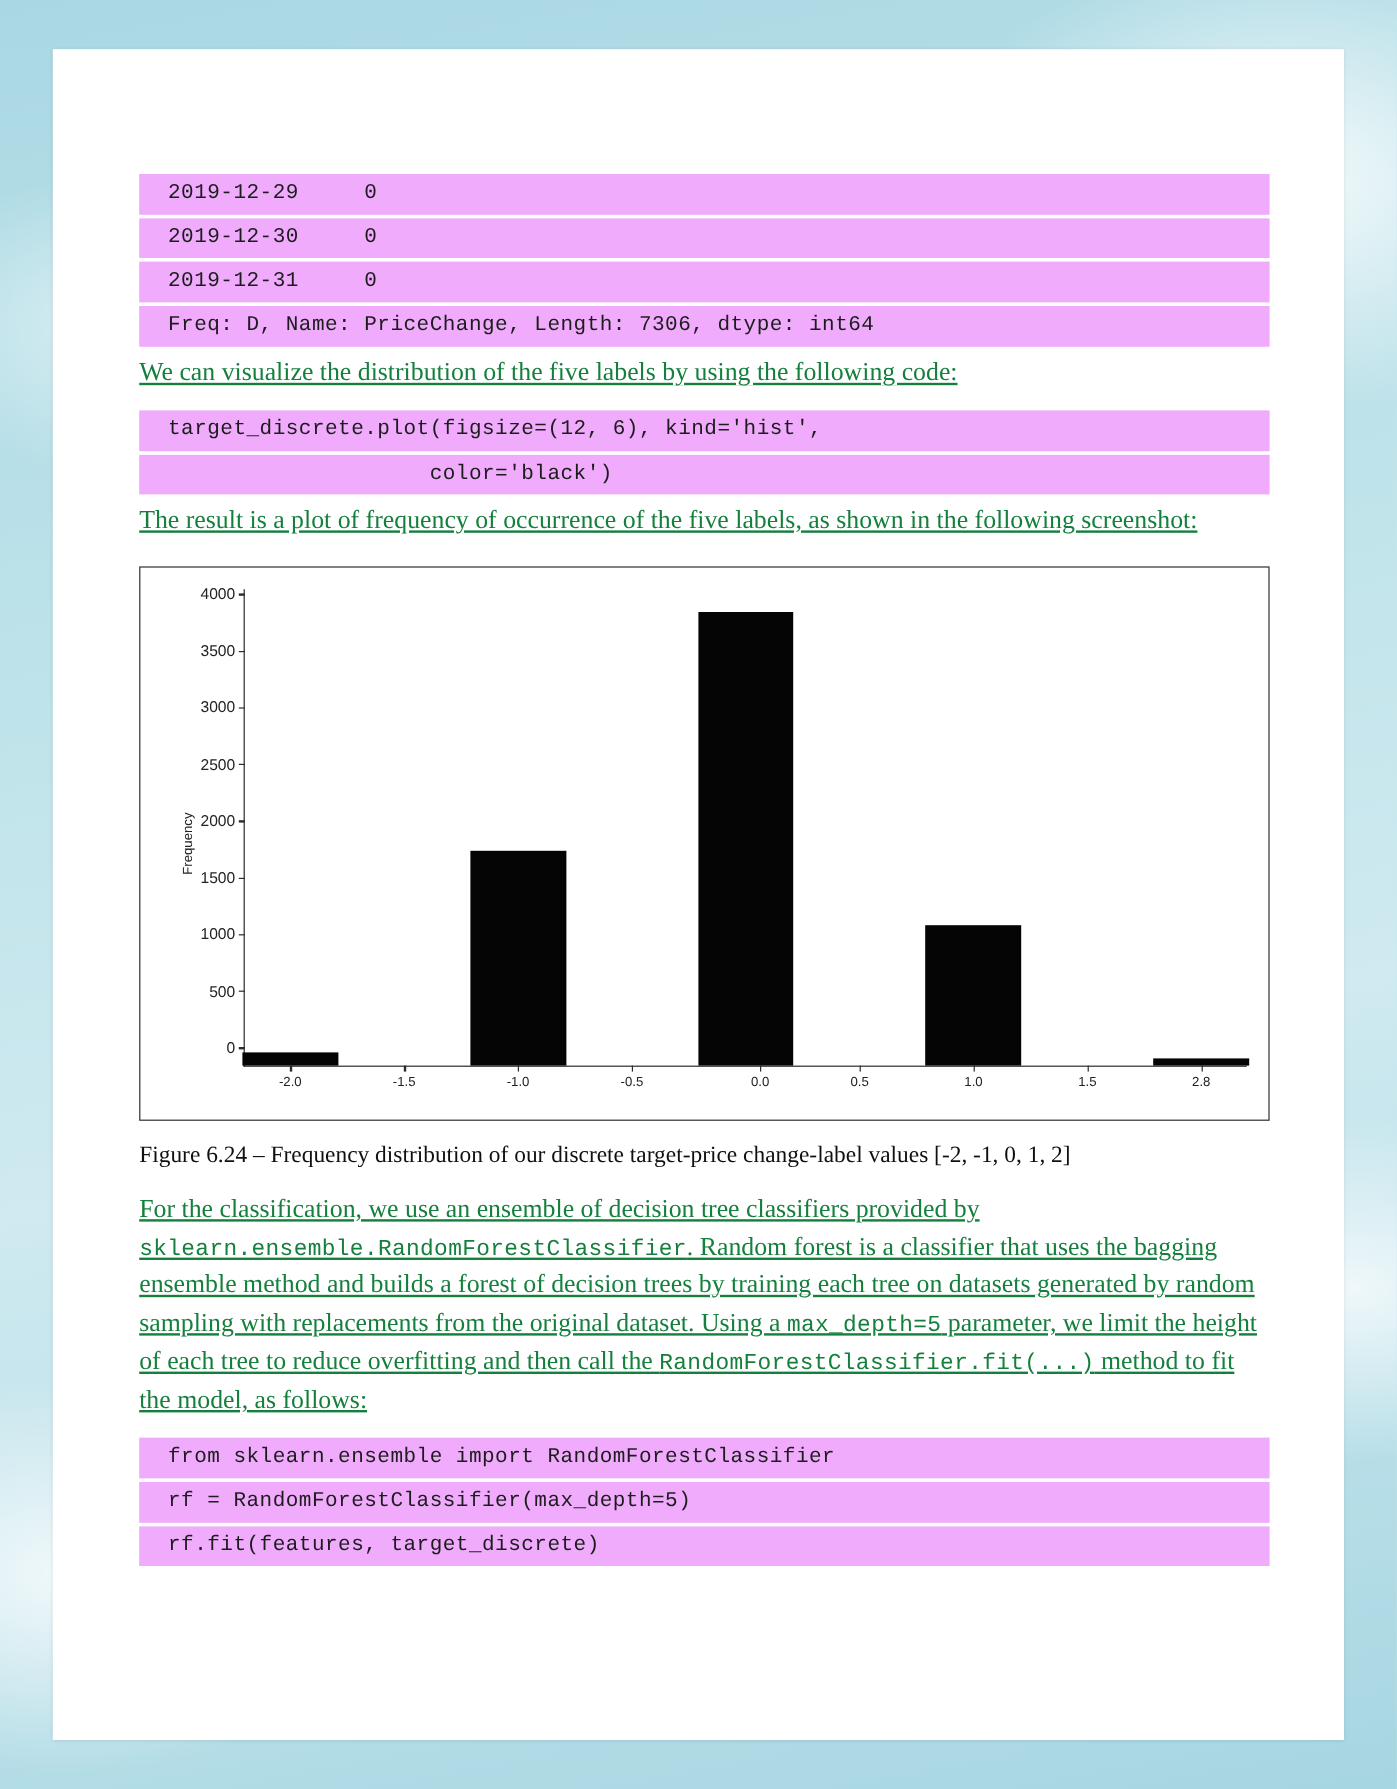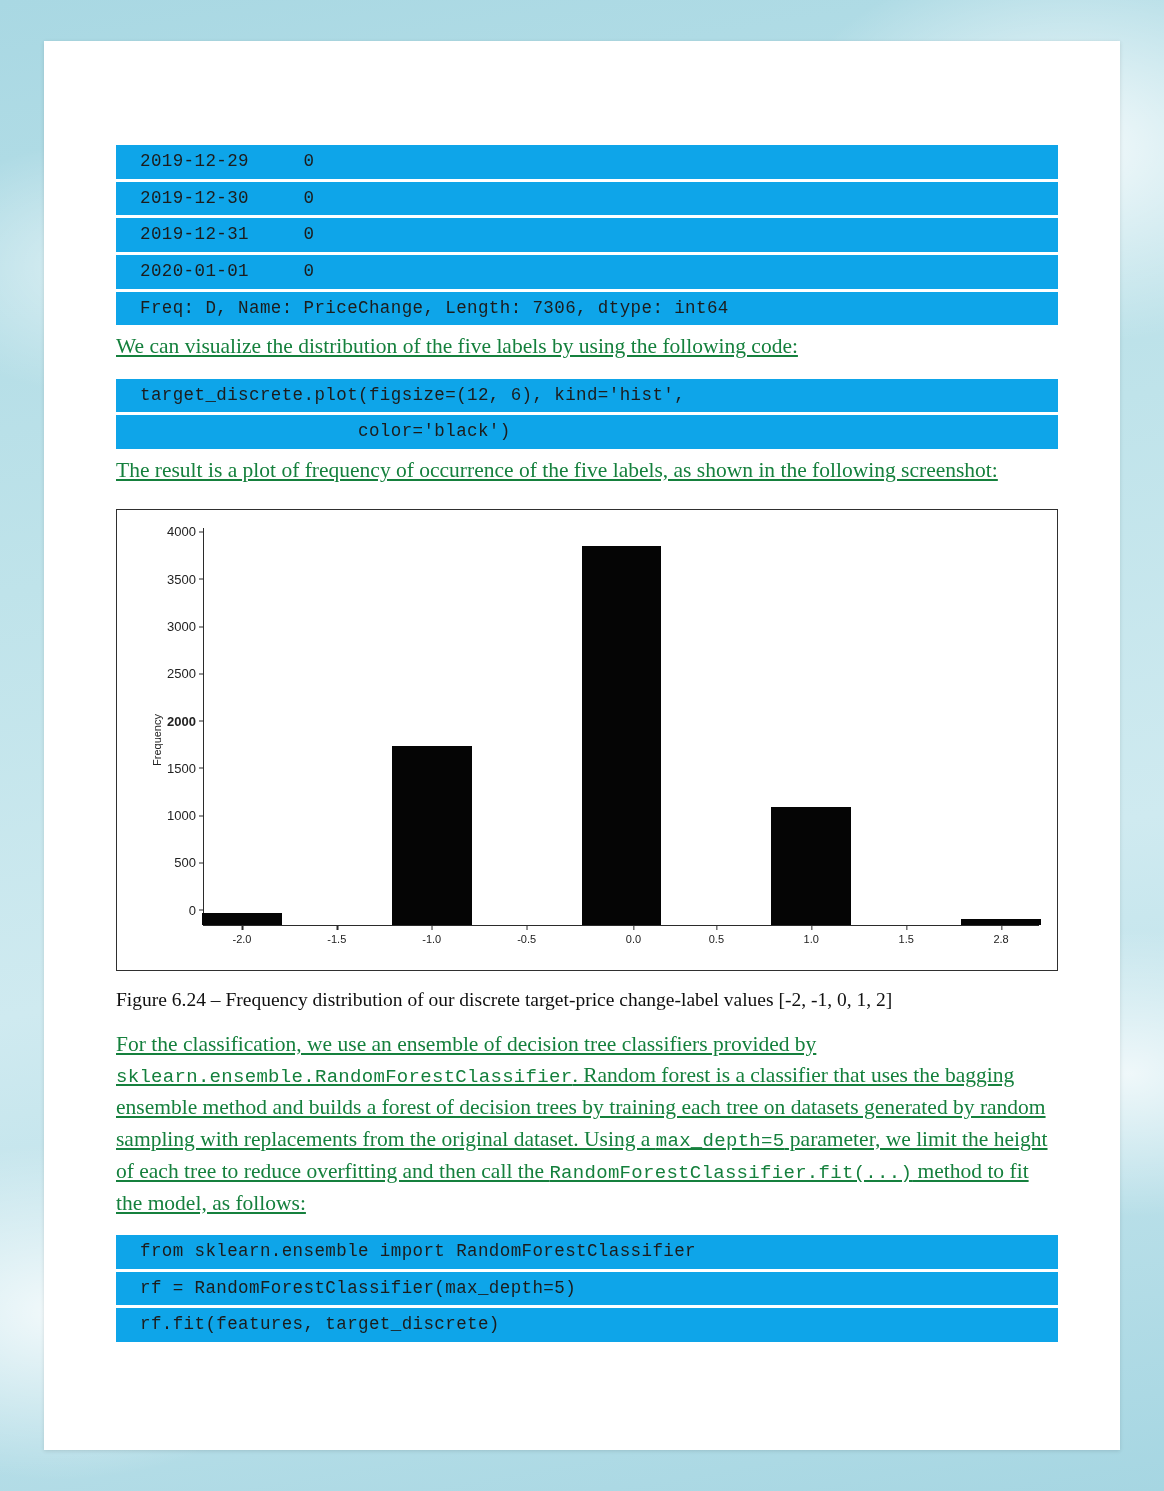--- a/index.html
+++ b/index.html
@@ -41,21 +41,21 @@
 
   
   .codeblock {
     font-family: "Liberation Mono", monospace;
     font-size: 17.5px;
     line-height: 1.35;
     color: #1c1c1c;
     letter-spacing: 0.4px;
   }
   .codeline {
-    background: #0ea5e9;
+    background: #f0abfc;
     padding: 5px 0 5px 24px;
     margin-bottom: 3px;
     white-space: pre;
   }
 
   
   p.body {
     font-size: 21.5px;
     line-height: 1.47;
     color: #15803d;
@@ -152,41 +152,40 @@
 
 <div id="bg-wrap"></div>
 
 <div id="page">
   <div id="content">
 
     <div class="codeblock">
       <div class="codeline">2019-12-29     0</div>
       <div class="codeline">2019-12-30     0</div>
       <div class="codeline">2019-12-31     0</div>
-      <div class="codeline">2020-01-01     0</div>
       <div class="codeline">Freq: D, Name: PriceChange, Length: 7306, dtype: int64</div>
     </div>
 
     <p class="body">We can visualize the distribution of the five labels by using the following code:</p>
 
     <div class="codeblock">
       <div class="codeline">target_discrete.plot(figsize=(12, 6), kind='hist',</div>
       <div class="codeline">                    color='black')</div>
     </div>
 
     <p class="body">The result is a plot of frequency of occurrence of the five labels, as shown in the following screenshot:</p>
 
     <div id="figure">
       <div class="ylabel">Frequency</div>
       <div class="plot-area" id="plot-area">
           <div class="ytick" style="bottom: 0%;">0</div>
           <div class="ytick" style="bottom: 11.9048%;">500</div>
           <div class="ytick" style="bottom: 23.8095%;">1000</div>
           <div class="ytick" style="bottom: 35.7143%;">1500</div>
-          <div class="ytick" style="bottom: 47.619%; font-weight: bold;">2000</div>
+          <div class="ytick" style="bottom: 47.619%;">2000</div>
           <div class="ytick" style="bottom: 59.5238%;">2500</div>
           <div class="ytick" style="bottom: 71.4286%;">3000</div>
           <div class="ytick" style="bottom: 83.3333%;">3500</div>
           <div class="ytick" style="bottom: 95.2381%;">4000</div>
           <div class="xtick" style="left: 4.54545%;">-2.0</div>
           <div class="xtick" style="left: 15.9091%;">-1.5</div>
           <div class="xtick" style="left: 27.2727%;">-1.0</div>
           <div class="xtick" style="left: 38.6364%; text-align: right;">-0.5</div>
           <div class="xtick" style="left: 50%; margin-left: 12px;">0.0</div>
           <div class="xtick" style="left: 61.3636%;">0.5</div>

